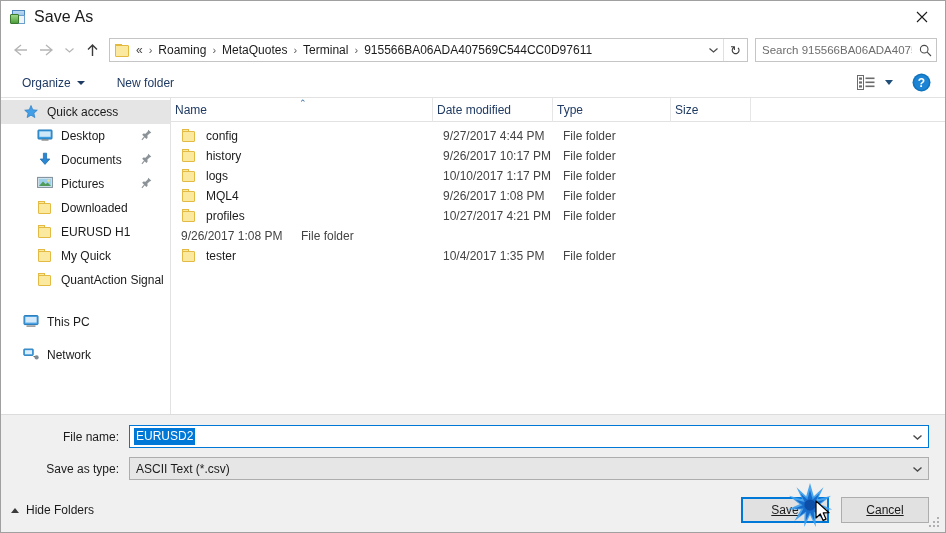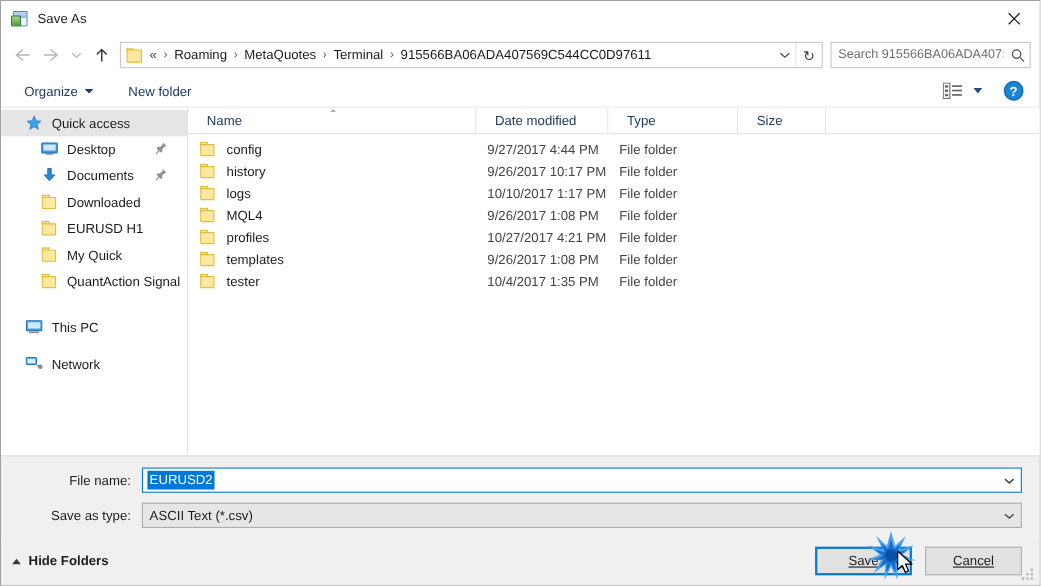--- a/index.html
+++ b/index.html
@@ -47,21 +47,21 @@
     border: 1px solid #3b7a2e;
     border-radius: 1px;
   }
   .title-icon .sq3 {
     position: absolute; left: 8px; top: 6px;
     width: 7px; height: 9px;
     background: #eef4fa;
     border: 1px solid #6b9fcc;
   }
   .title-text {
-    font-size: 12px;
+    font-size: 16px;
     color: #1b1b1b;
     letter-spacing: 0.1px;
   }
   .close-btn {
     position: absolute;
     right: 0; top: 0;
     width: 46px; height: 31px;
     display: flex; align-items: center; justify-content: center;
     cursor: default;
   }
@@ -278,21 +278,21 @@
     height: 24px;
     display: flex;
     align-items: center;
     border-bottom: 1px solid #e2e2e2;
     flex: 0 0 auto;
     position: relative;
   }
   .ch {
     font-size: 12px;
     color: #1f3a63;
-    padding-left: 17px;
+    padding-left: 4px;
     height: 24px;
     line-height: 24px;
     border-right: 1px solid #e6e6e6;
     position: relative;
     flex: 0 0 auto;
     overflow: hidden;
     white-space: nowrap;
   }
   .sort-caret {
     position: absolute;
@@ -386,21 +386,21 @@
     flex: 0 0 auto;
     height: 44px;
     background: #f0f0f0;
     display: flex;
     align-items: center;
     padding: 0 16px 0 10px;
     position: relative;
   }
   .hide-folders {
     display: flex; align-items: center;
-    font-size: 12px; color: #1b1b1b; font-weight: bold;
+    font-size: 12px; color: #1b1b1b;
   }
   .hf-caret {
     margin-right: 7px;
     width: 0; height: 0;
     border-left: 4px solid transparent;
     border-right: 4px solid transparent;
     border-bottom: 5px solid #3b3b3b;
   }
   .footer-spacer { flex: 1 1 auto; }
   .btn {
@@ -590,20 +590,37 @@
         </div>
         <span class="sb-label">Documents</span>
         <span class="pin">
           <svg width="11" height="12" viewBox="0 0 11 12">
               <path d="M7.3 0.8 L10.3 3.8 L8.6 4.4 L6.4 6.6 L6.6 8.7 L5.4 9.9 L1.2 5.7 L2.4 4.5 L4.5 4.7 L6.7 2.5 Z" fill="#8b9298"></path>
               <path d="M4.6 6.5 L0.9 10.9" stroke="#8b9298" stroke-width="1.1"></path>
             </svg>
         </span>
       </div>
 
+      <div class="sb-row indent">
+        <div class="sb-ico">
+          <svg width="16" height="13" viewBox="0 0 16 13">
+              <rect x="0.6" y="1.4" width="14.8" height="10" fill="#d7e7f2" stroke="#7a8b96" stroke-width="1"></rect>
+              <rect x="2" y="2.8" width="12" height="7.2" fill="#9fd0ea"></rect>
+              <path d="M2 10 L6 5.6 L8.6 8.2 L10.6 6.4 L14 10 Z" fill="#4f9b57"></path>
+              <circle cx="11.6" cy="4.6" r="1.2" fill="#f5e28a"></circle>
+            </svg>
+        </div>
+        <span class="sb-label">Pictures</span>
+        <span class="pin">
+          <svg width="11" height="12" viewBox="0 0 11 12">
+              <path d="M7.3 0.8 L10.3 3.8 L8.6 4.4 L6.4 6.6 L6.6 8.7 L5.4 9.9 L1.2 5.7 L2.4 4.5 L4.5 4.7 L6.7 2.5 Z" fill="#8b9298"></path>
+              <path d="M4.6 6.5 L0.9 10.9" stroke="#8b9298" stroke-width="1.1"></path>
+            </svg>
+        </span>
+      </div>
 
       <div class="sb-row indent">
         <div class="sb-ico folder-ico">
             <div class="ft"></div>
             <div class="fb"></div>
           </div>
         <span class="sb-label">Downloaded</span>
       </div>
       <div class="sb-row indent">
         <div class="sb-ico folder-ico">
@@ -730,27 +747,20 @@
                 <span class="ft"></span>
                 <span class="fb"></span>
               </span>
             <span>profiles</span>
           </div>
           <div class="cell date" style="width:120px">10/27/2017 4:21 PM</div>
           <div class="cell type" style="width:118px">File folder</div>
           <div class="cell size" style="width:80px"></div>
         </div>
         <div class="row">
-          <div class="cell name" style="width:262px">
-            <span class="fico folder-ico">
-                <span class="ft"></span>
-                <span class="fb"></span>
-              </span>
-            <span>templates</span>
-          </div>
           <div class="cell date" style="width:120px">9/26/2017 1:08 PM</div>
           <div class="cell type" style="width:118px">File folder</div>
           <div class="cell size" style="width:80px"></div>
         </div>
         <div class="row">
           <div class="cell name" style="width:262px">
             <span class="fico folder-ico">
                 <span class="ft"></span>
                 <span class="fb"></span>
               </span>

